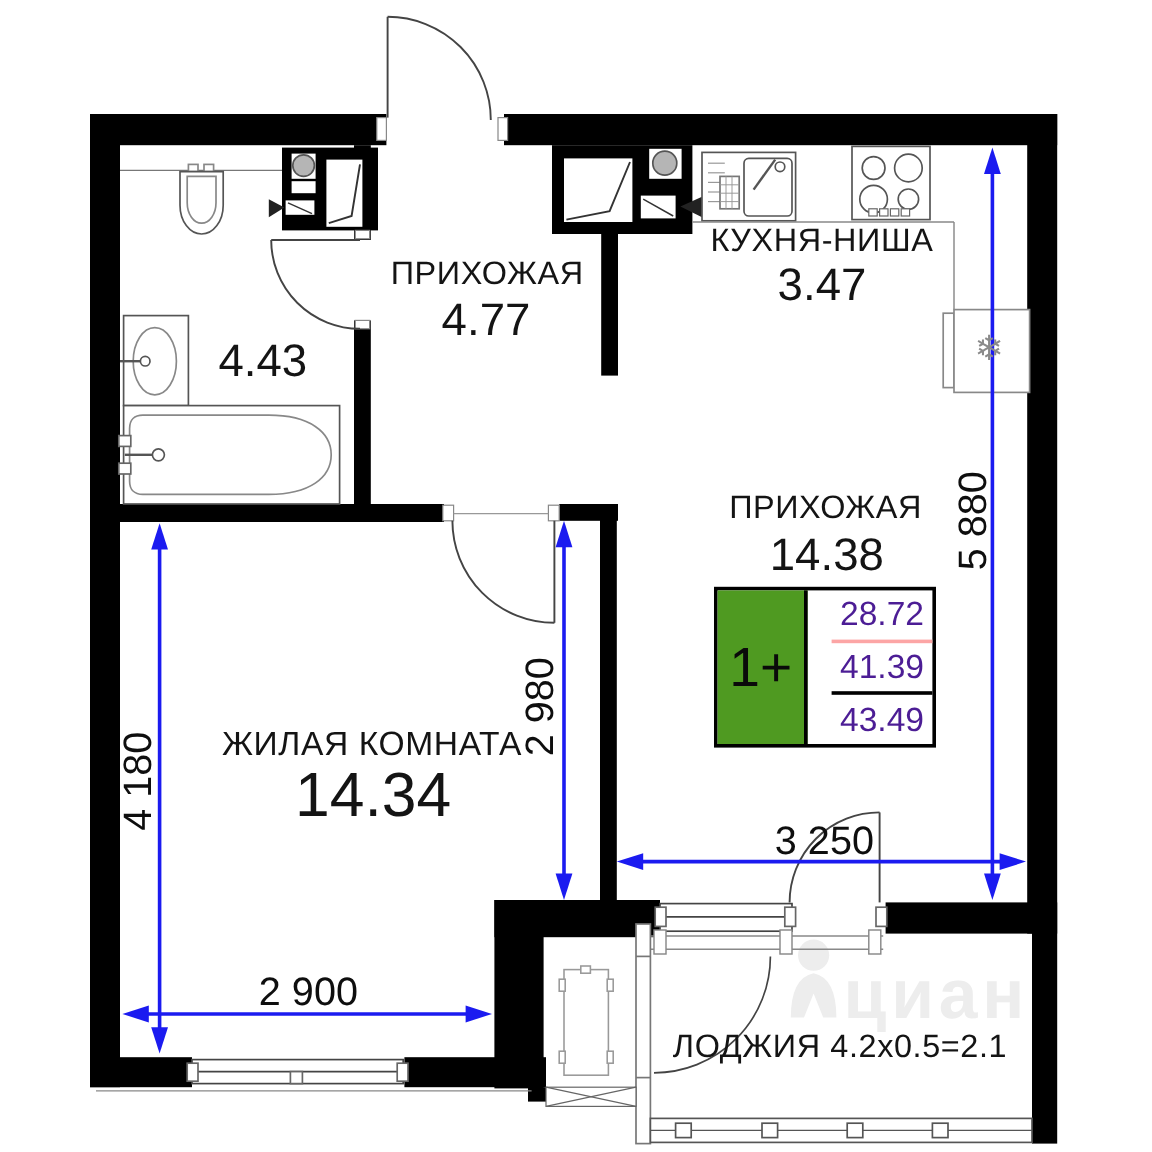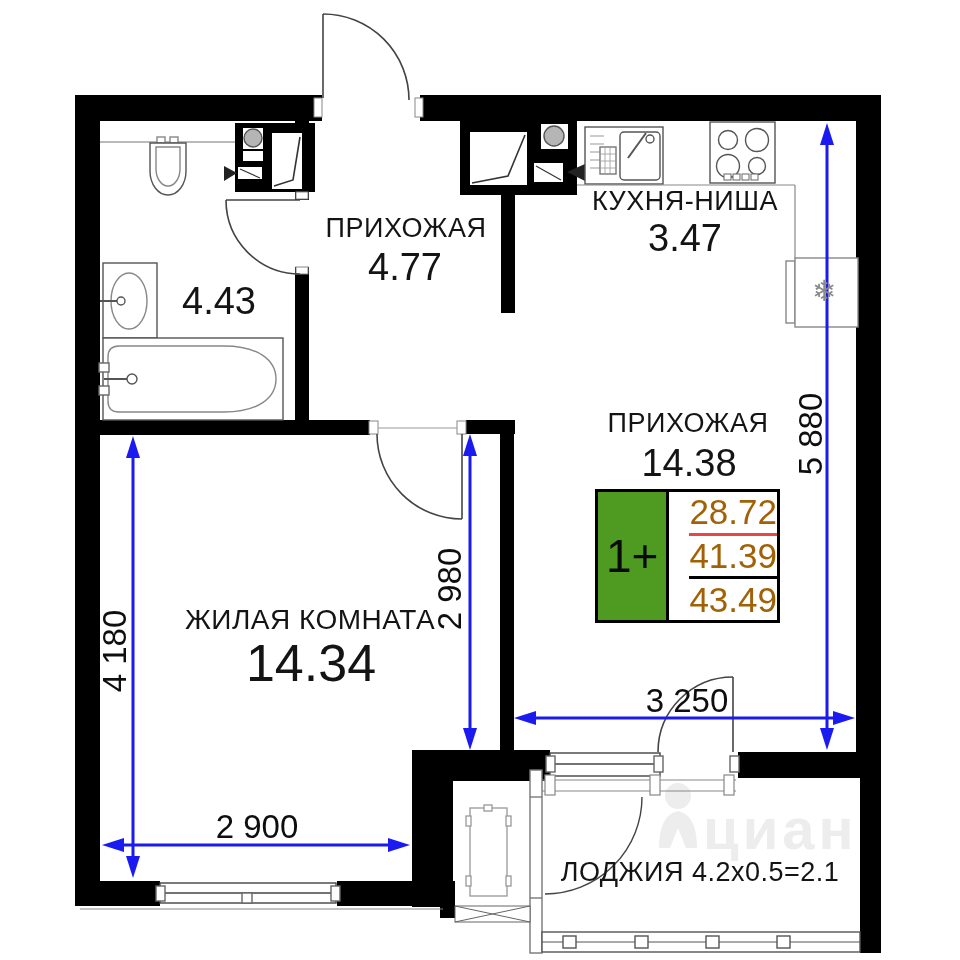--- a/index.html
+++ b/index.html
@@ -13,22 +13,22 @@
   .rarea{font-size:38px;}
   .rarea.big{font-size:52px;}
   .dim{position:absolute;transform:translate(-50%,-50%);font-size:33px;color:#0e0e0e;
        white-space:nowrap;line-height:1;}
   .dim.v{transform:translate(-50%,-50%) rotate(-90deg);}
   .badge{position:absolute;left:595px;top:489px;width:185px;height:134px;border:3px solid #000;
          box-sizing:border-box;display:flex;background:#fff;}
   .badge-left{width:72px;background:#4f9a21;border-right:3px solid #000;display:flex;
               align-items:center;justify-content:center;font-size:46px;color:#0a0a0a;}
   .badge-right{flex:1;display:flex;flex-direction:column;}
-  .badge-row{flex:1;display:flex;align-items:center;justify-content:center;font-size:35px;color:#a16207;margin-left:20px;}
-  .badge-row.mid{border-top:3px solid #ef4444;border-bottom:3px solid #000;}
+  .badge-row{flex:1;display:flex;align-items:center;justify-content:center;font-size:28px;color:#4c1d95;margin-left:20px;}
+  .badge-row.mid{border-top:3px solid #fca5a5;border-bottom:3px solid #000;}
   .wm{position:absolute;color:#ededed;}
   .wm-text{left:703px;top:800px;font-size:58px;font-weight:bold;letter-spacing:4px;line-height:1;}
   .snow{position:absolute;left:812px;top:277px;font-size:29px;color:#8a8a8a;line-height:1;}
 </style>
 </head>
 <body>
 
 <div id="plan">
 
   <div class="wall" style="left:75px;top:95px;width:247px;height:26px"></div>

